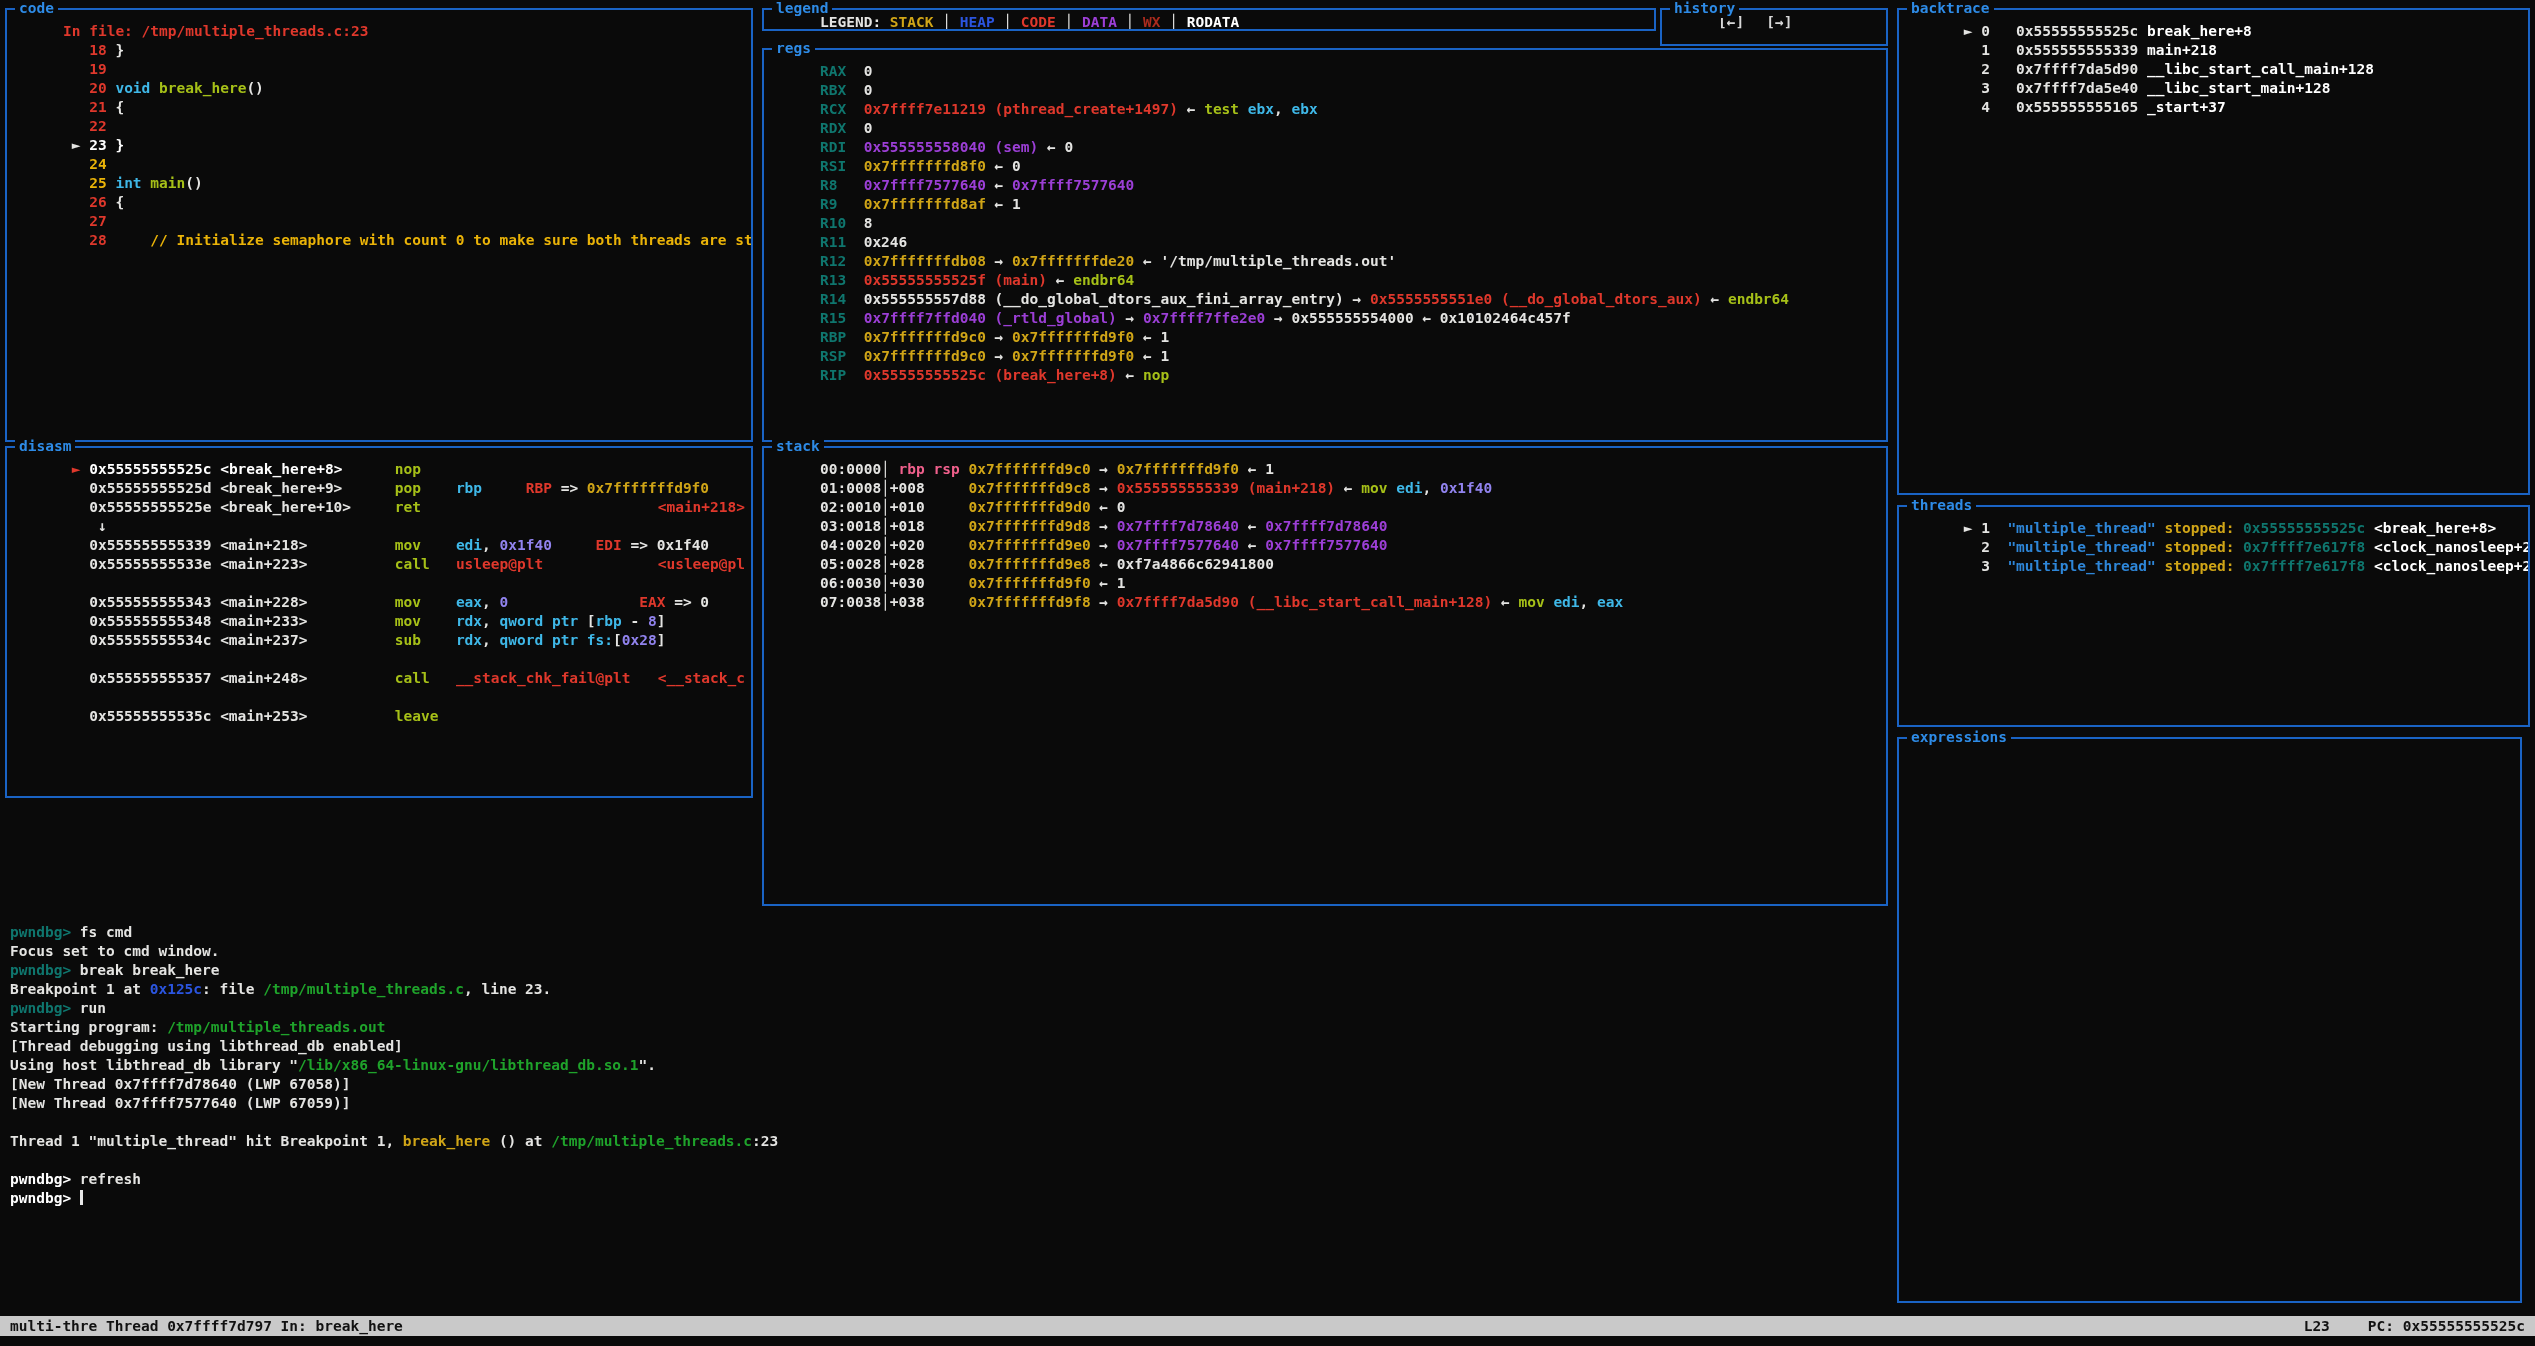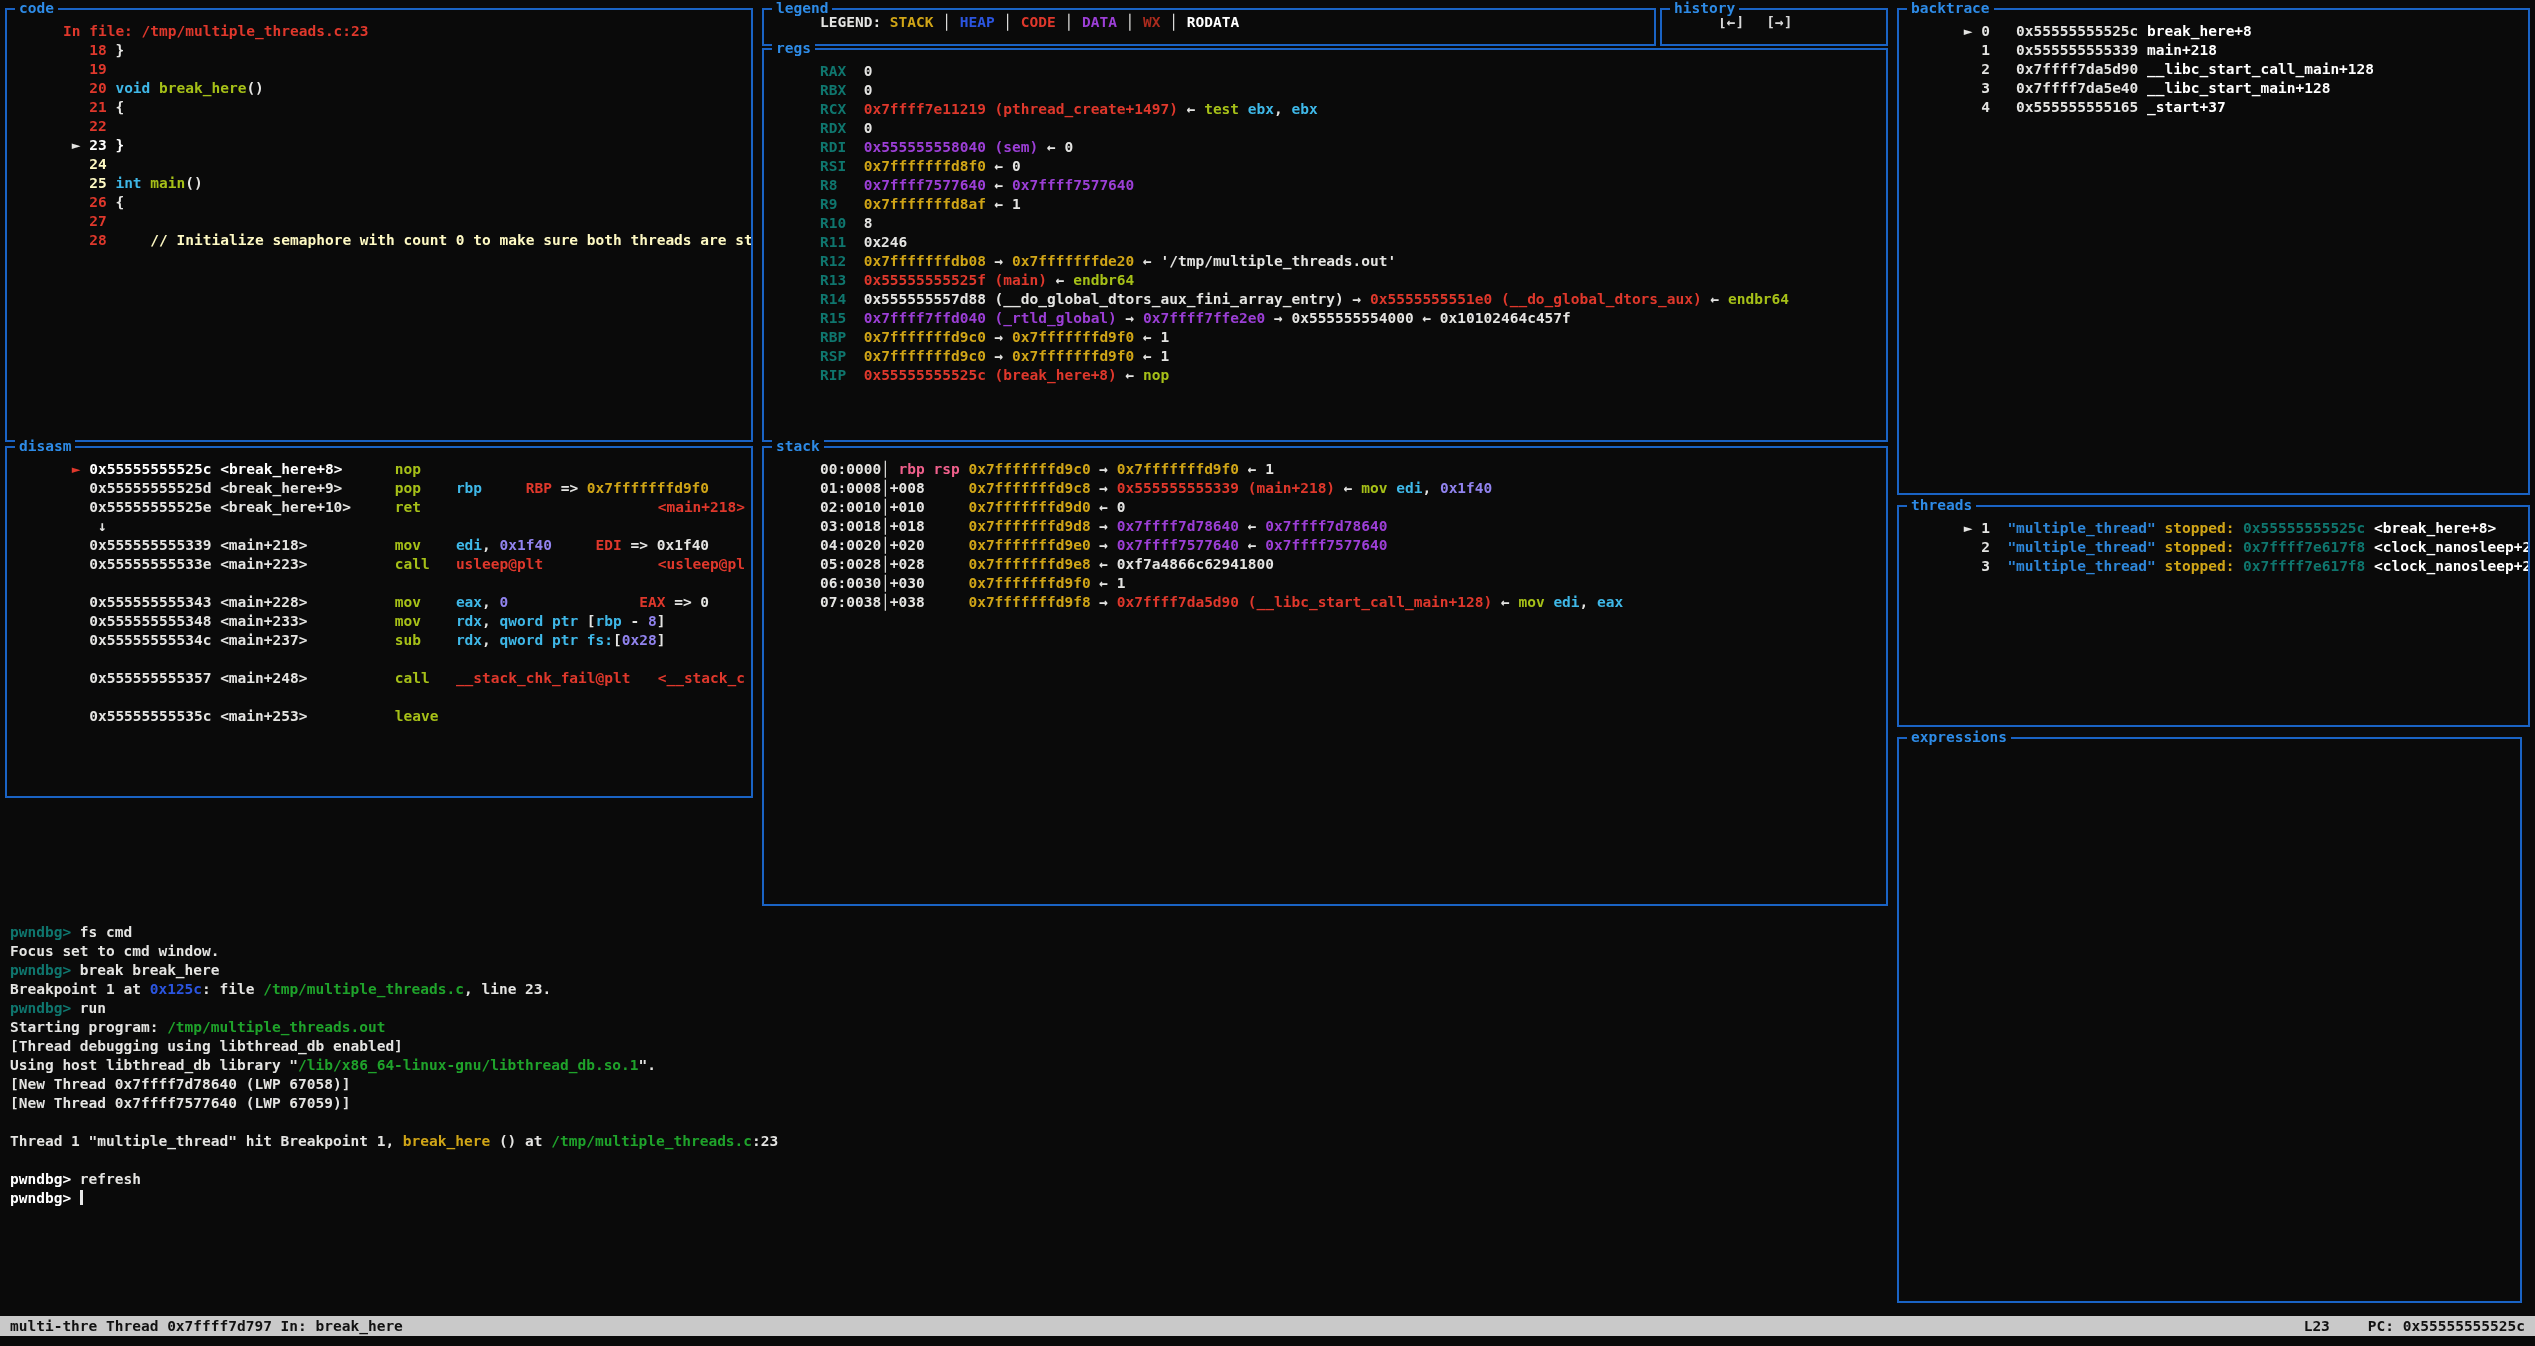--- a/index.html
+++ b/index.html
@@ -9,21 +9,21 @@
     font-size:14.5px;line-height:19px;font-weight:700;color:#e4e4e2;
   }
   .panel{position:absolute;border:2px solid #1a63c4;box-sizing:border-box;background:#0a0a0a;padding-left:48px;}
   .ptitle{position:absolute;top:-11px;left:8px;background:#0a0a0a;padding:0 4px;color:#2e8be6;}
   .pbody{padding:12px 6px 0 8px;height:100%;box-sizing:border-box;overflow:hidden;}
   .line{position:relative;white-space:pre;min-height:19px;}
   .rann{position:absolute;right:0;top:0;white-space:pre;}
   
   .w{color:#e4e4e2}
   .wb{color:#ffffff}
-  .gy{color:#fef9c3}
+  .gy{color:#eab308}
   .r{color:#df382c}
   .rb{color:#0f766e}
   .dr{color:#ab2b1e}
   .y{color:#d0a517}
   .g{color:#a6c018}
   .g2{color:#1fa32b}
   .c{color:#3fb8e8}
   .b{color:#2b55e0}
   .lb{color:#2e86d8}
   .p{color:#9c3fd6}
@@ -73,21 +73,21 @@
       <div class="line"><span class="sg w">   0x555555555343 &lt;main+228&gt;</span><span class="sg w">          </span><span class="sg g">mov</span><span class="sg w">    </span><span class="sg c">eax</span><span class="sg w">, </span><span class="sg v">0</span><span class="sg w">               </span><span class="sg r">EAX</span><span class="sg w"> =&gt; 0</span></div>
       <div class="line"><span class="sg w">   0x555555555348 &lt;main+233&gt;</span><span class="sg w">          </span><span class="sg g">mov</span><span class="sg w">    </span><span class="sg c">rdx</span><span class="sg w">, </span><span class="sg c">qword ptr</span><span class="sg w"> [</span><span class="sg c">rbp</span><span class="sg w"> - </span><span class="sg v">8</span><span class="sg w">]</span></div>
       <div class="line"><span class="sg w">   0x55555555534c &lt;main+237&gt;</span><span class="sg w">          </span><span class="sg g">sub</span><span class="sg w">    </span><span class="sg c">rdx</span><span class="sg w">, </span><span class="sg c">qword ptr</span><span class="sg w"> </span><span class="sg c">fs:</span><span class="sg w">[</span><span class="sg v">0x28</span><span class="sg w">]</span></div>
       <div class="line"></div>
       <div class="line"><span class="sg w">   0x555555555357 &lt;main+248&gt;</span><span class="sg w">          </span><span class="sg g">call</span><span class="sg w">   </span><span class="sg r">__stack_chk_fail@plt</span><span class="rann"><span class="sg r">&lt;__stack_c</span></span></div>
       <div class="line"></div>
       <div class="line"><span class="sg w">   0x55555555535c &lt;main+253&gt;</span><span class="sg w">          </span><span class="sg g">leave</span></div>
     </div>
 </div>
 
-<div class="panel" style="left:762px;top:8px;width:894px;height:38px;">
+<div class="panel" style="left:762px;top:8px;width:894px;height:23px;">
   <span class="ptitle">legend</span>
   <div class="pbody" style="padding-top:3px;">
       <div class="line"><span class="sg w">LEGEND: </span><span class="sg y">STACK</span><span class="sg w"> │ </span><span class="sg b">HEAP</span><span class="sg w"> │ </span><span class="sg r">CODE</span><span class="sg w"> │ </span><span class="sg p">DATA</span><span class="sg w"> │ </span><span class="sg dr">WX</span><span class="sg w"> │ </span><span class="sg wb">RODATA</span></div>
     </div>
 </div>
 
 <div class="panel" style="left:1660px;top:8px;width:228px;height:38px;">
   <span class="ptitle">history</span>
   <div class="pbody histbtns" style="padding-top:3px;">
     <span>[←]</span>

